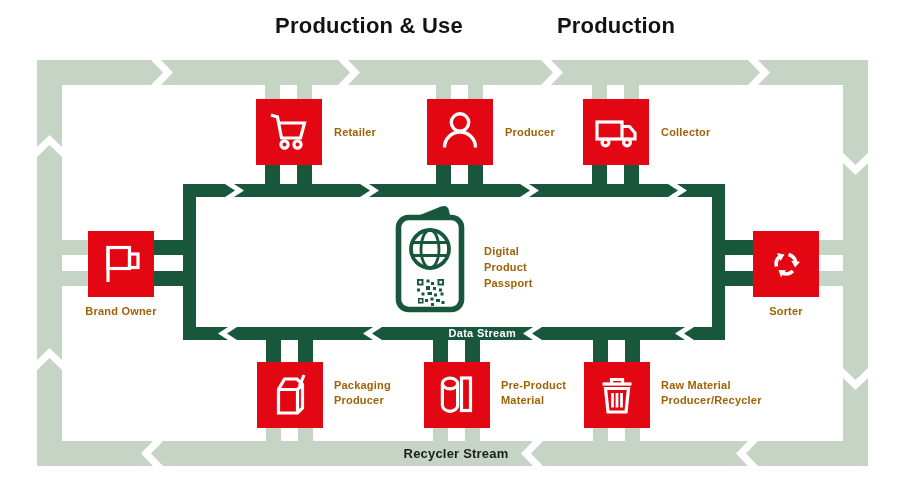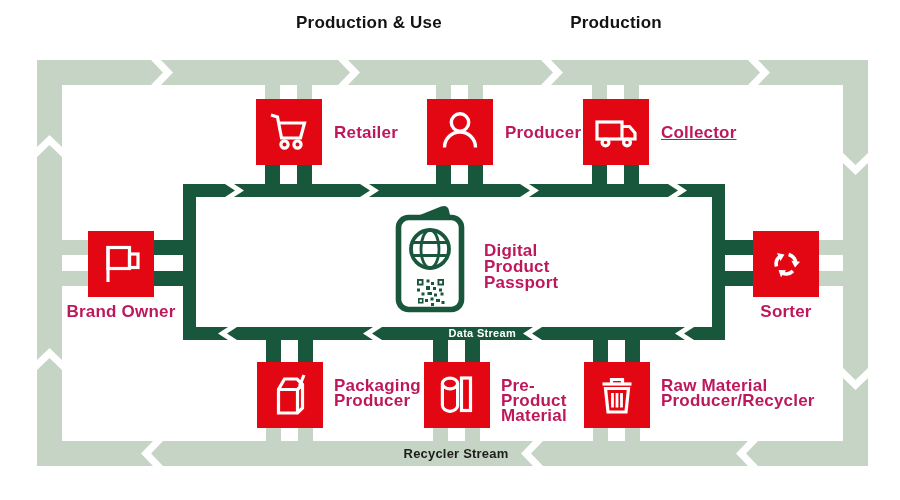--- a/index.html
+++ b/index.html
@@ -2,24 +2,24 @@
 <html><head>
 <meta charset="utf-8">
 <style>
   html,body{margin:0;padding:0;background:#fff;}
   .stage{position:relative;width:900px;height:500px;background:#ffffff;overflow:hidden;
          font-family:"Liberation Sans",sans-serif;}
   .bands{position:absolute;left:0;top:0;z-index:1;}
   .node{position:absolute;width:66px;height:66px;background:#e30613;z-index:3;
         display:flex;align-items:center;justify-content:center;}
   .node svg{display:block;}
-  .lbl{position:absolute;z-index:4;color:#be185d;font-weight:700;font-size:17px;
+  .lbl{position:absolute;z-index:4;color:#a16207;font-weight:700;font-size:11px;
        line-height:15px;letter-spacing:0.2px;}
   .lbl.center{text-align:center;}
-  .title{position:absolute;z-index:4;color:#131313;font-weight:700;font-size:17px;
+  .title{position:absolute;z-index:4;color:#131313;font-weight:700;font-size:22px;
          letter-spacing:0.2px;text-align:center;}
   .stream-data{position:absolute;z-index:4;color:#ffffff;font-weight:700;font-size:11px;
          line-height:13px;text-align:right;letter-spacing:0.3px;}
   .stream-material{position:absolute;z-index:4;color:#1d1d1b;font-weight:700;font-size:13px;
          line-height:15px;text-align:center;letter-spacing:0.2px;}
   .passport{position:absolute;left:390px;top:200px;z-index:3;}
 </style>
 </head>
 <body>
 
@@ -173,21 +173,21 @@
     <svg width="44" height="44" viewBox="11 11 44 44" fill="none" stroke="#ffffff" stroke-width="3.2">
       <path d="M18.5,22 H47.5"></path>
       <path d="M27.5,22 V17.5 H38.5 V22"></path>
       <path d="M21.5,26.5 L24,50 H42 L44.5,26.5 Z"></path>
       <path d="M28.5,31 V45.5 M33,31 V45.5 M37.5,31 V45.5" stroke-width="2.8"></path>
     </svg>
   </div>
 
   <div class="lbl" style="left:334px;top:125px;">Retailer</div>
   <div class="lbl" style="left:505px;top:125px;">Producer</div>
-  <div class="lbl" style="left:661px;top:125px;text-decoration:underline;">Collector</div>
+  <div class="lbl" style="left:661px;top:125px;">Collector</div>
   <div class="lbl center" style="left:61px;top:304px;width:120px;">Brand Owner</div>
   <div class="lbl center" style="left:726px;top:304px;width:120px;">Sorter</div>
   <div class="lbl" style="left:334px;top:378px;width:80px;">Packaging Producer</div>
   <div class="lbl" style="left:501px;top:378px;width:88px;">Pre-Product Material</div>
   <div class="lbl" style="left:661px;top:378px;width:130px;">Raw Material Producer/Recycler</div>
 
   <div class="stream-data" style="left:396px;top:327px;width:120px;">Data Stream</div>
   <div class="stream-material" style="left:386px;top:446px;width:140px;">Recycler Stream</div>
 
   <div class="passport">

